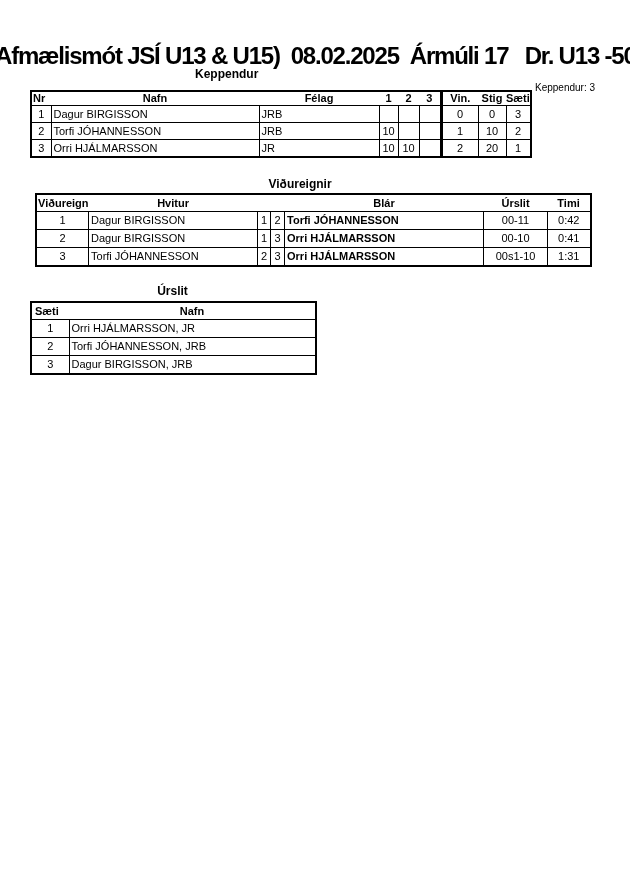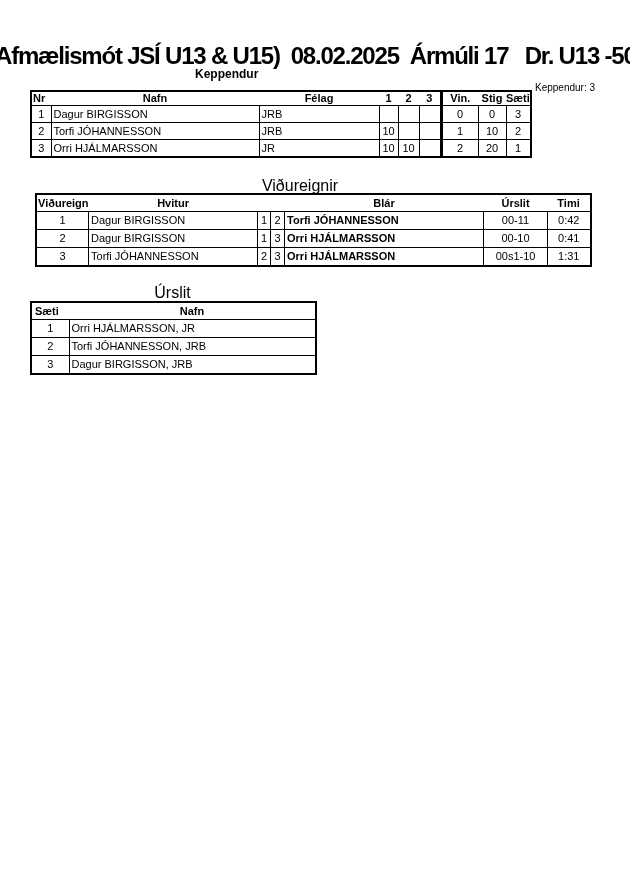--- a/index.html
+++ b/index.html
@@ -15,21 +15,21 @@
   }
   .subtitle{
     position:absolute;top:67px;left:195px;
     font-size:12px;font-weight:bold;white-space:nowrap;
   }
   .count-label{
     position:absolute;top:66px;left:535px;
     font-size:10px;white-space:nowrap;margin-top:16px;
   }
   .sec-title{
-    position:absolute;font-size:16px;font-weight:normal;text-align:center;white-space:nowrap;
+    position:absolute;font-size:12px;font-weight:bold;text-align:center;white-space:nowrap;
   }
   .t2-title{top:177px;left:30px;width:540px;}
   .t3-title{top:284px;left:30px;width:285px;}
 
   table{
     position:absolute;border-collapse:collapse;table-layout:fixed;
     border:2px solid #000;font-size:11px;
   }
   th,td{
     padding:0;margin:0;text-align:center;vertical-align:middle;

